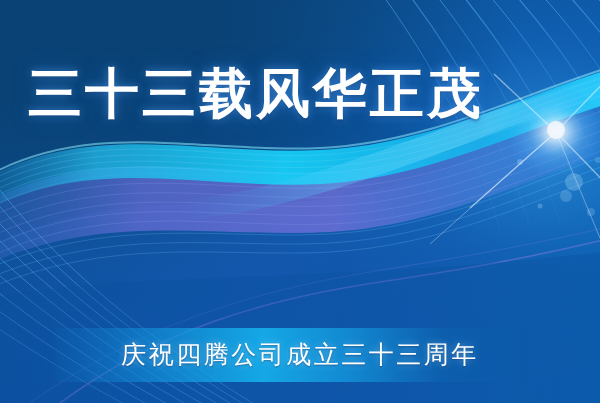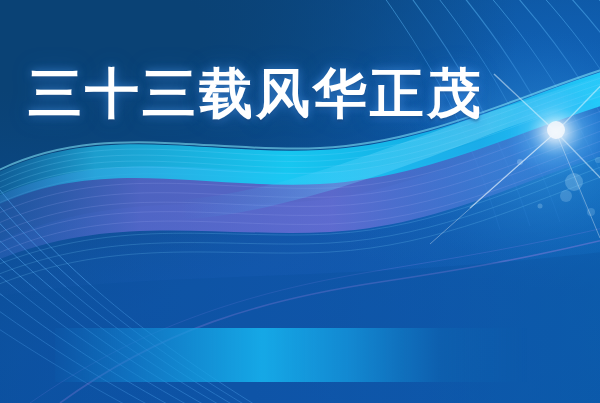--- a/index.html
+++ b/index.html
@@ -236,14 +236,15 @@
       <path d="M -20 300 C 140 268 320 286 620 250 L 620 403 L -20 403 Z" fill="#0a4f9d" opacity="0.30"></path>
 
     </g>
   </svg>
 
   <div class="subtitle-band"></div>
 
   <div class="title-block title-line1">三十三载风华正茂</div>
 
 
+  <div class="subtitle">庆祝四腾公司成立三十三周年</div>
 
 </div>
 
 </body></html>

